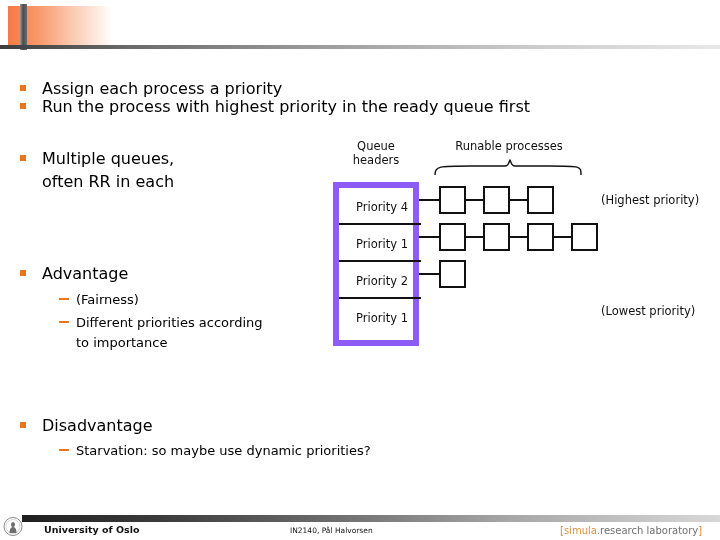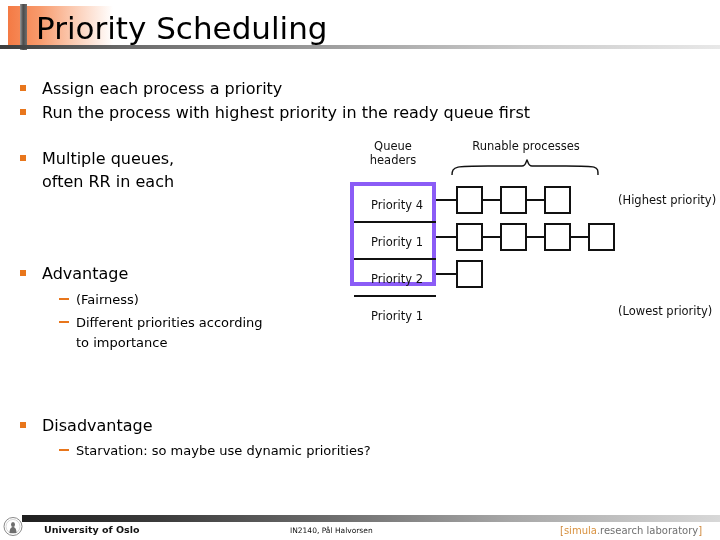--- a/index.html
+++ b/index.html
@@ -32,24 +32,24 @@
   
   .bullet{position:absolute;font-size:16px;line-height:21px;color:#000;}
   .bullet .sq{
     position:absolute;left:-22px;top:7px;width:6px;height:6px;background:#e8761c;
   }
   .sub{position:absolute;font-size:13px;line-height:19px;color:#000;}
   .sub .dash{
     position:absolute;left:-17px;top:8px;width:10px;height:2px;background:#e8761c;
   }
   
-  #diagram{position:absolute;left:330px;top:135px;width:390px;height:200px;}
+  #diagram{position:absolute;left:313px;top:135px;width:390px;height:200px;}
   .dlabel{position:absolute;font-size:11.5px;line-height:14px;text-align:center;color:#111;}
-  .hdrcol{position:absolute;left:20px;top:47px;width:86px;height:104px;
-          border:4px solid #8b5cf6;box-sizing:border-box;background:#fff;}
+  .hdrcol{position:absolute;left:20px;top:47px;width:86px;height:164px;
+          border:6px solid #8b5cf6;box-sizing:border-box;background:#fff;}
   .hdrrow{position:absolute;left:0;width:86px;height:37px;box-sizing:border-box;
           display:flex;align-items:center;justify-content:center;
           font-size:11.5px;color:#111;}
   .hdrsep{position:absolute;left:0;width:82px;height:2px;background:#111;}
   .pbox{position:absolute;width:27px;height:28px;border:2px solid #111;
         box-sizing:border-box;background:#fff;}
   .plink{position:absolute;height:2px;background:#111;}
   .pstub{position:absolute;height:2px;background:#111;}
   .annot{position:absolute;font-size:11.5px;color:#111;white-space:nowrap;}
   
@@ -65,30 +65,29 @@
   #simula .sm{color:#d9923f;}
   #simula .dot{color:#9a9a9a;}
   #simula .rl{color:#6f6f6f;}
 </style>
 </head>
 <body>
 
 <div id="title-band">
   <div id="title-gradient"></div>
   <div id="title-bar"></div>
-  <div id="slide-title">Priority Scheduling</div>
 </div>
 <div id="title-rule"></div>
 
 <div class="bullet" style="left:42px;top:78px;">
   <span class="sq"></span>
   <span>Assign each process a priority</span>
 </div>
 
-<div class="bullet" style="left:42px;top:102px;">
+<div class="bullet" style="left:42px;top:96px;">
   <span class="sq"></span>
   <span>Run the process with highest priority in the ready queue first</span>
 </div>
 
 <div class="bullet" style="left:42px;top:148px;">
   <span class="sq"></span>
   <span>Multiple queues,</span>
   <div style="margin-top:2px;">often RR in each</div>
 </div>
 

